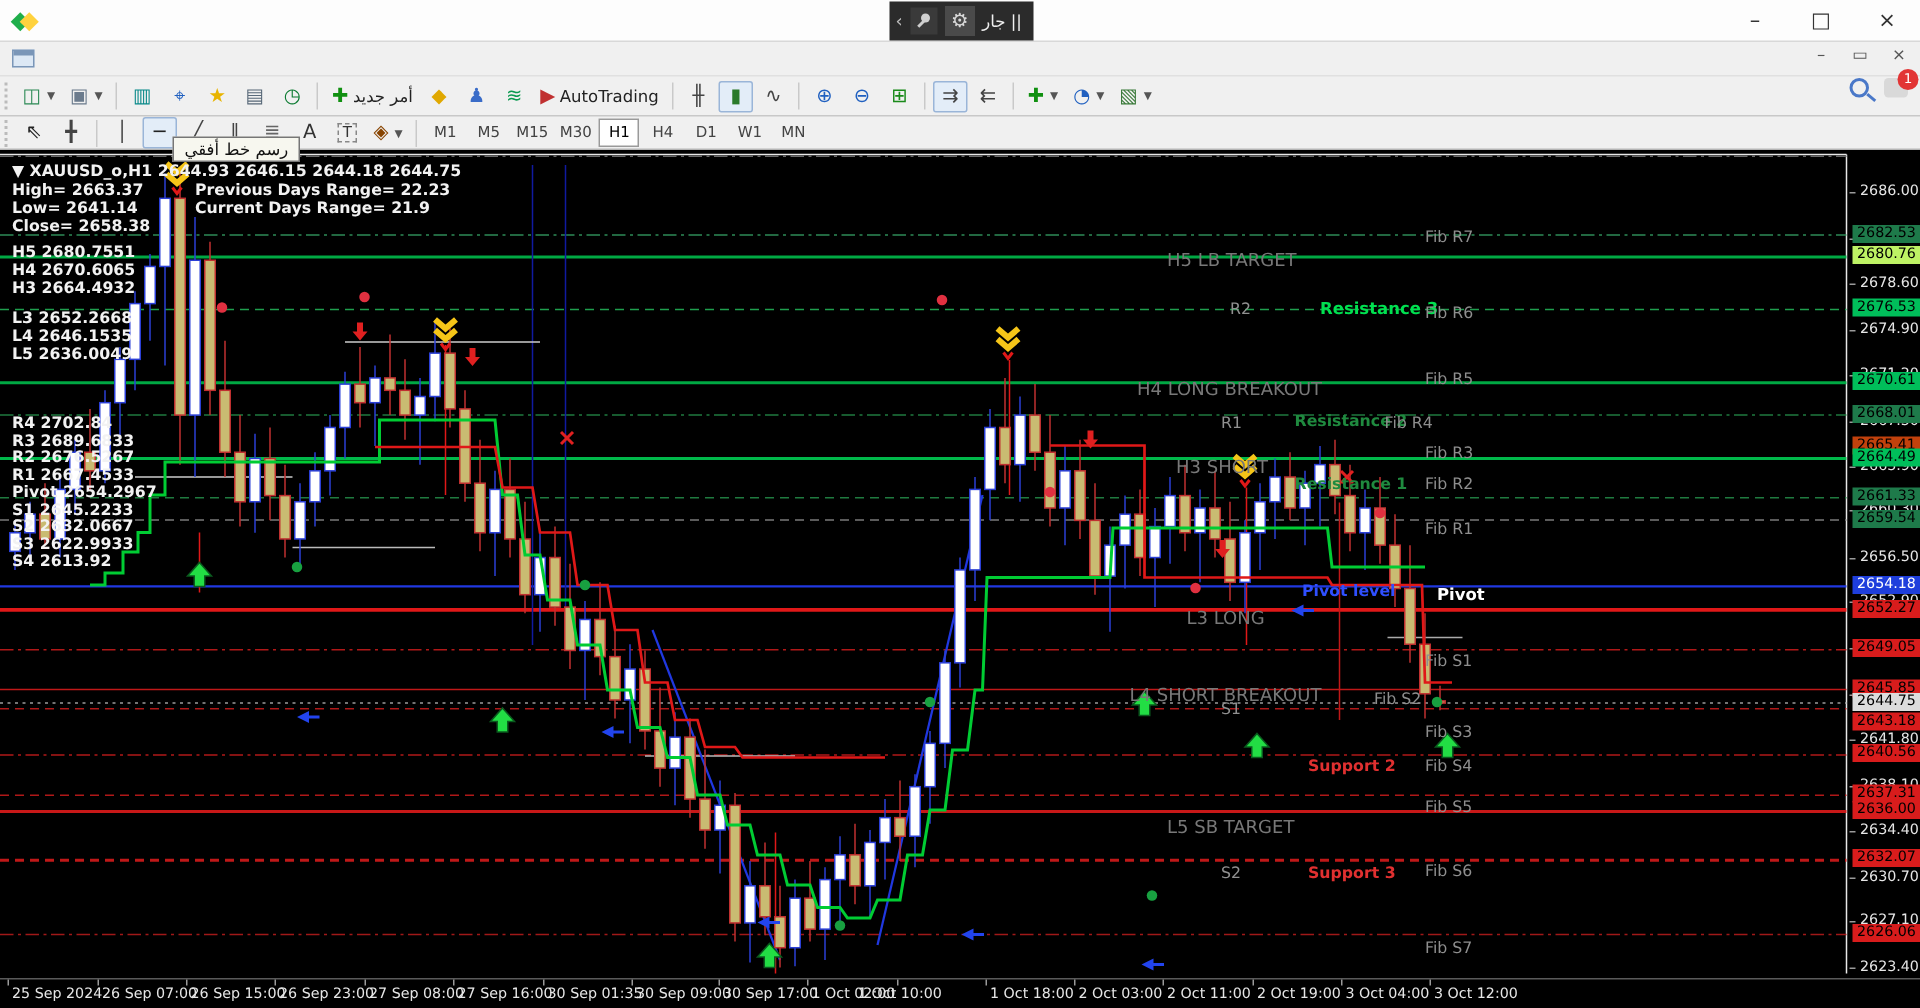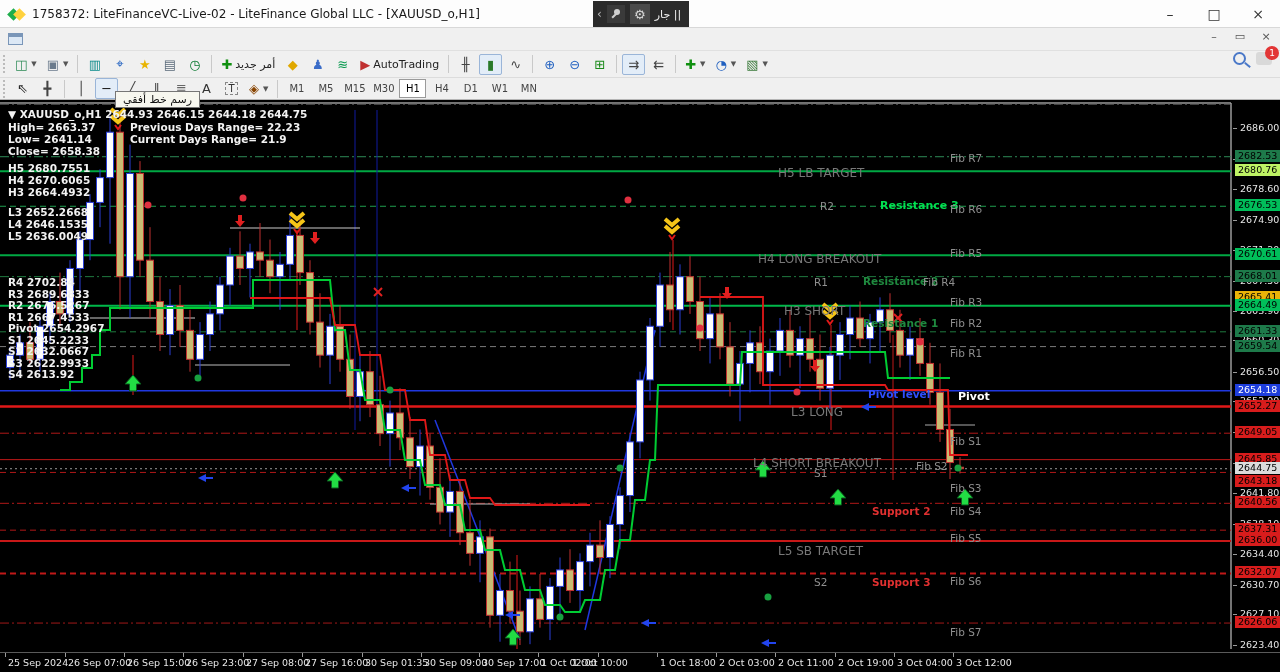--- a/index.html
+++ b/index.html
@@ -78,21 +78,20 @@
 </head>
 <body>
 
 <div id="app">
 
   <div class="titlebar">
     <div class="app-icon">
         <div class="d1"></div>
         <div class="d2"></div>
       </div>
-    <div class="title-text">1758372: LiteFinanceVC-Live-02 - LiteFinance Global LLC - [XAUUSD_o,H1]</div>
     <div class="rec-overlay">
       <span class="chev">‹</span>
       <span class="pin-wrap">
           <span class="pin-head"></span>
           <span class="pin-tail"></span>
         </span>
       <span class="gear-wrap">⚙</span>
       <span class="rec-text">جار ||</span>
     </div>
     <div class="win-controls">
@@ -618,21 +617,21 @@
         <div class="tick-label" style="top: 478.745px;">2630.70</div>
         <div class="tick-mark" style="top: 514.473px;"></div>
         <div class="tick-label" style="top: 508.473px;">2627.10</div>
         <div class="tick-mark" style="top: 545.028px;"></div>
         <div class="tick-label" style="top: 539.028px;">2623.40</div>
         <div class="price-badge" style="top: 49.7325px; background: rgb(30, 122, 74);">2682.53</div>
         <div class="price-badge" style="top: 64.3491px; background: #bef264;">2680.76</div>
         <div class="price-badge" style="top: 99.2805px; background: rgb(0, 190, 90);">2676.53</div>
         <div class="price-badge" style="top: 148.168px; background: rgb(0, 190, 90);">2670.61</div>
         <div class="price-badge" style="top: 169.639px; background: rgb(30, 122, 74);">2668.01</div>
-        <div class="price-badge" style="top: 191.109px; background: #eab308;">2665.41</div>
+        <div class="price-badge" style="top: 191.109px; background: #c2410c;">2665.41</div>
         <div class="price-badge" style="top: 198.707px; background: rgb(0, 190, 90);">2664.49</div>
         <div class="price-badge" style="top: 224.802px; background: rgb(30, 122, 74);">2661.33</div>
         <div class="price-badge" style="top: 239.584px; background: rgb(30, 122, 74);">2659.54</div>
         <div class="price-badge" style="top: 283.847px; background: rgb(30, 62, 220); color: rgb(255, 255, 255);">2654.18</div>
         <div class="price-badge" style="top: 299.62px; background: rgb(216, 28, 28);">2652.27</div>
         <div class="price-badge" style="top: 326.21px; background: rgb(216, 28, 28);">2649.05</div>
         <div class="price-badge" style="top: 352.636px; background: rgb(216, 28, 28);">2645.85</div>
         <div class="price-badge" style="top: 361.72px; background: rgb(220, 220, 220);">2644.75</div>
         <div class="price-badge" style="top: 374.685px; background: rgb(216, 28, 28);">2643.18</div>
         <div class="price-badge" style="top: 396.321px; background: rgb(216, 28, 28);">2640.56</div>

